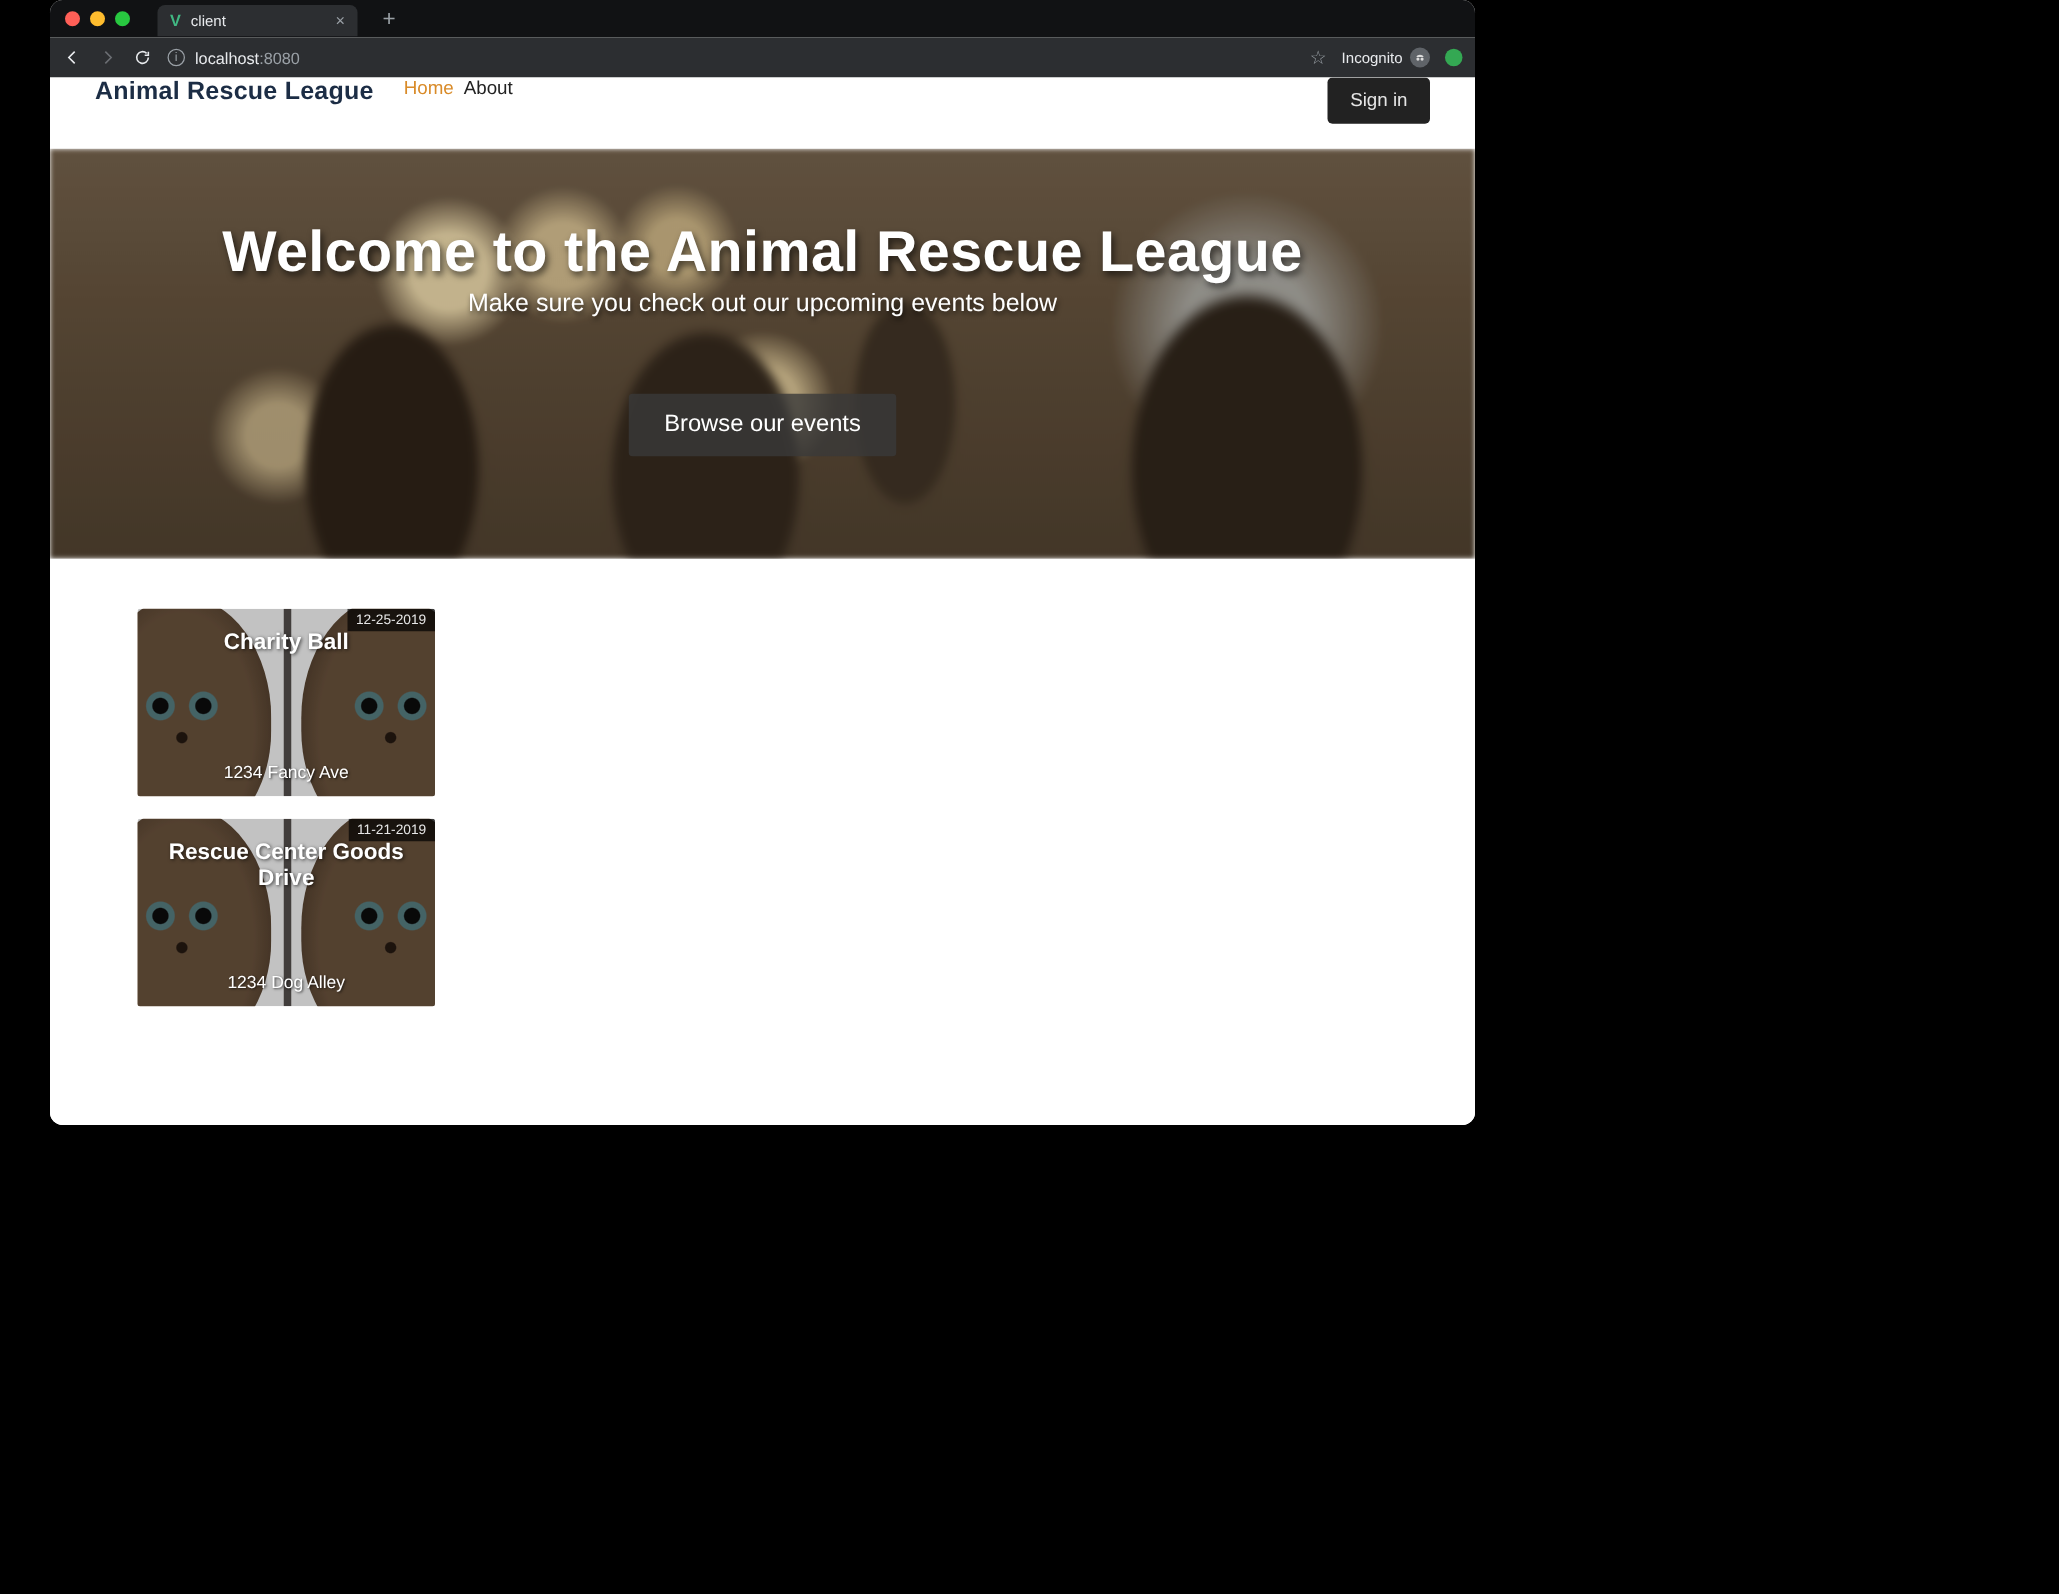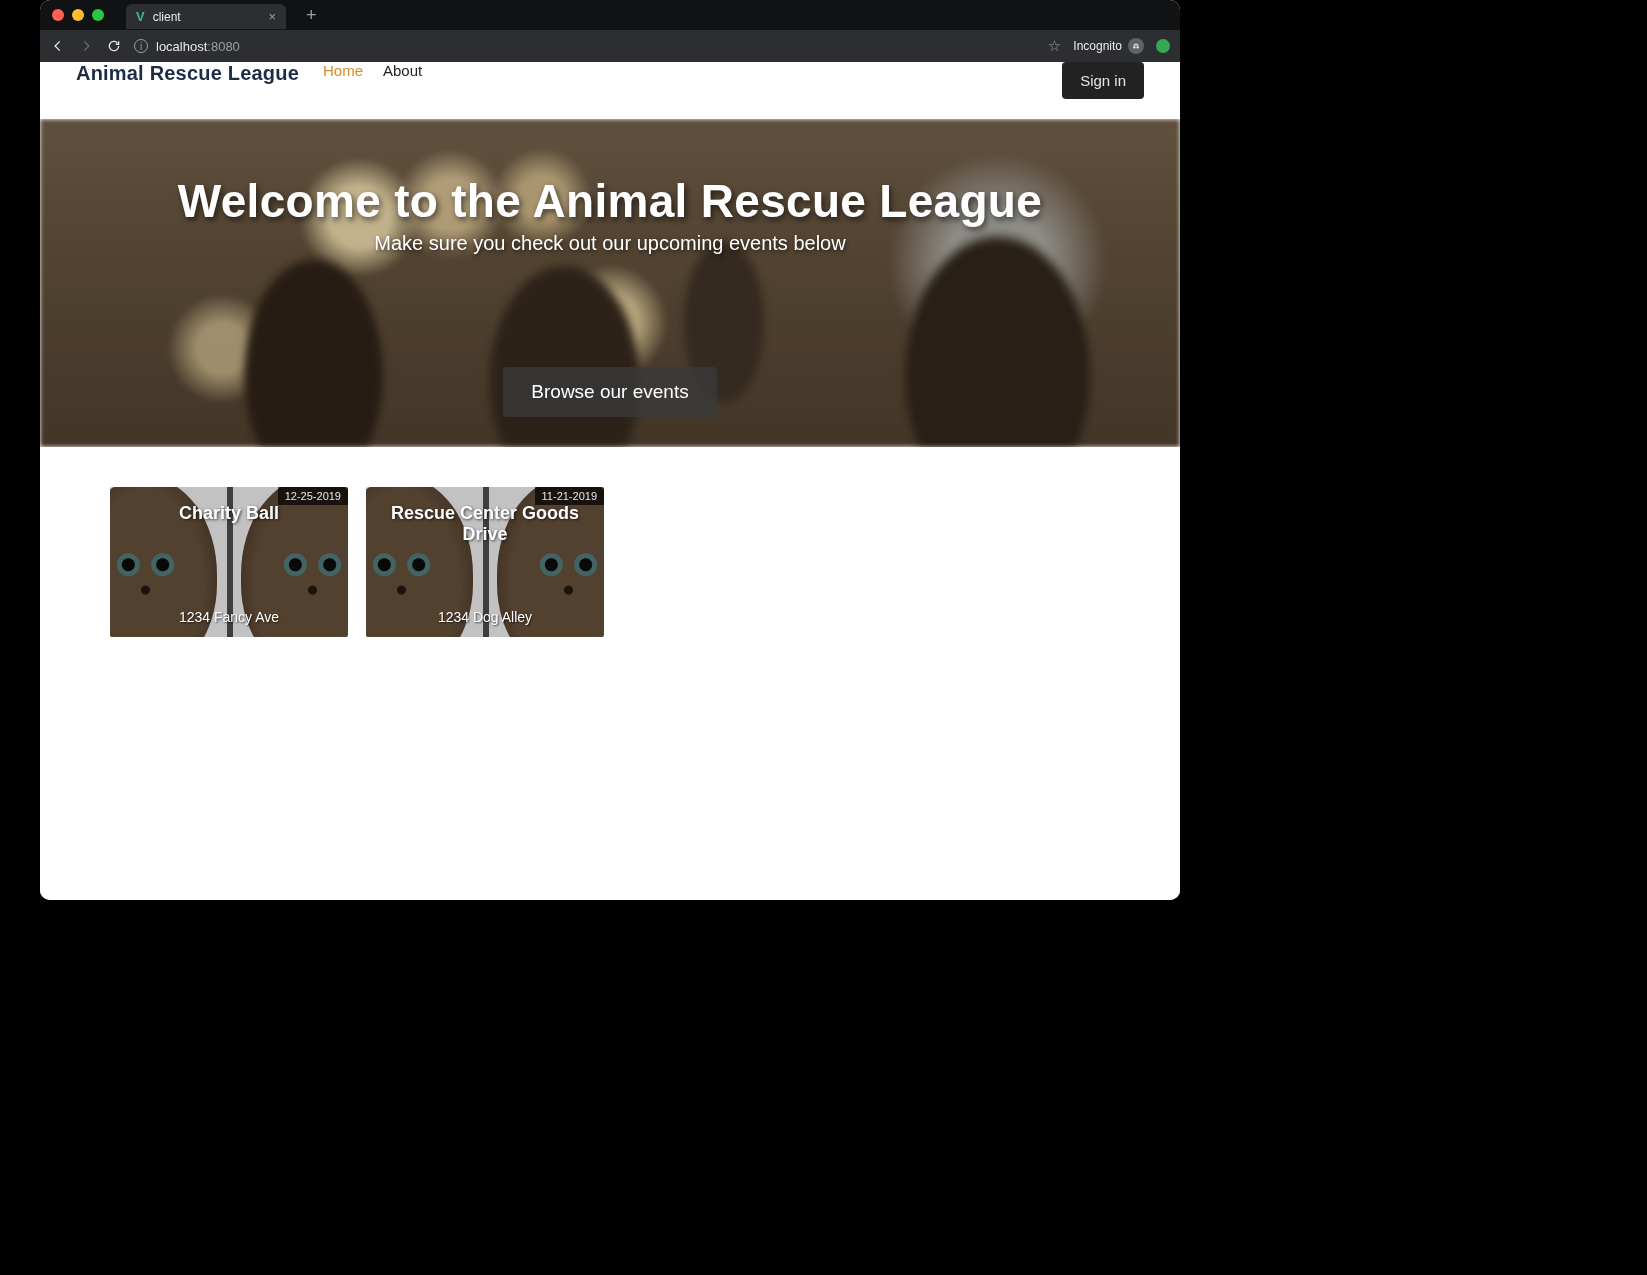--- a/index.html
+++ b/index.html
@@ -74,21 +74,21 @@
     display:flex;align-items:center;justify-content:center;font-size:10px;color:#ddd;
   }
   .ext{width:14px;height:14px;border-radius:50%;background:#34a853;}
 
   
   .page{flex:1;background:var(--page-bg);overflow:auto;}
   header.nav{
     display:flex;align-items:flex-start;height:57px;padding:0 36px;gap:24px;
   }
   .brand{color:var(--brand-dark);font-size:20px;font-weight:600;letter-spacing:.2px;}
-  .navlinks{display:flex;gap:20px;font-size:15px;}
+  .navlinks{display:flex;gap:8px;font-size:15px;}
   .navlinks a{color:#222;text-decoration:none;}
   .navlinks a.active{color:var(--accent);}
   .nav-spacer{flex:1;}
   .signin{
     background:var(--btn-dark);color:#e5e5e5;border:none;border-radius:4px;
     padding:10px 18px;font-size:15px;cursor:pointer;
   }
 
   
   .hero{
@@ -120,31 +120,31 @@
   .hero h1{
     position:relative;margin:0;font-size:46px;font-weight:700;letter-spacing:.3px;
     text-shadow:2px 3px 6px #0009;
     text-align:center;
   }
   .hero p{
     position:relative;margin:4px 0 0;font-size:20px;font-weight:400;
     text-shadow:1px 2px 4px #0009;
   }
   .hero button{
-    position:relative;margin-top:112px;
+    position:relative;margin-top:60px;
     background:#3a3a3acc;border:none;color:#fff;
     font-size:19px;padding:14px 28px;border-radius:3px;cursor:pointer;
   }
 
   
   .events-wrap{padding:40px 70px;}
   .events-wrap h2{
     text-align:center;color:#3a3a3a;font-weight:400;font-size:28px;margin:40px 0 26px;
   }
-  .cards{display:flex;gap:18px;}
+  .cards{display:flex;gap:18px;flex-direction:column;}
   .card{
     position:relative;width:238px;height:150px;border-radius:2px;overflow:hidden;
     color:#fff;display:flex;flex-direction:column;align-items:center;justify-content:space-between;
     padding:12px 10px 12px;cursor:pointer;
   }
   .card-bg{
     position:absolute;inset:0;z-index:0;
   }
   .kitten{
     position:absolute;top:-10px;width:60%;height:130%;

